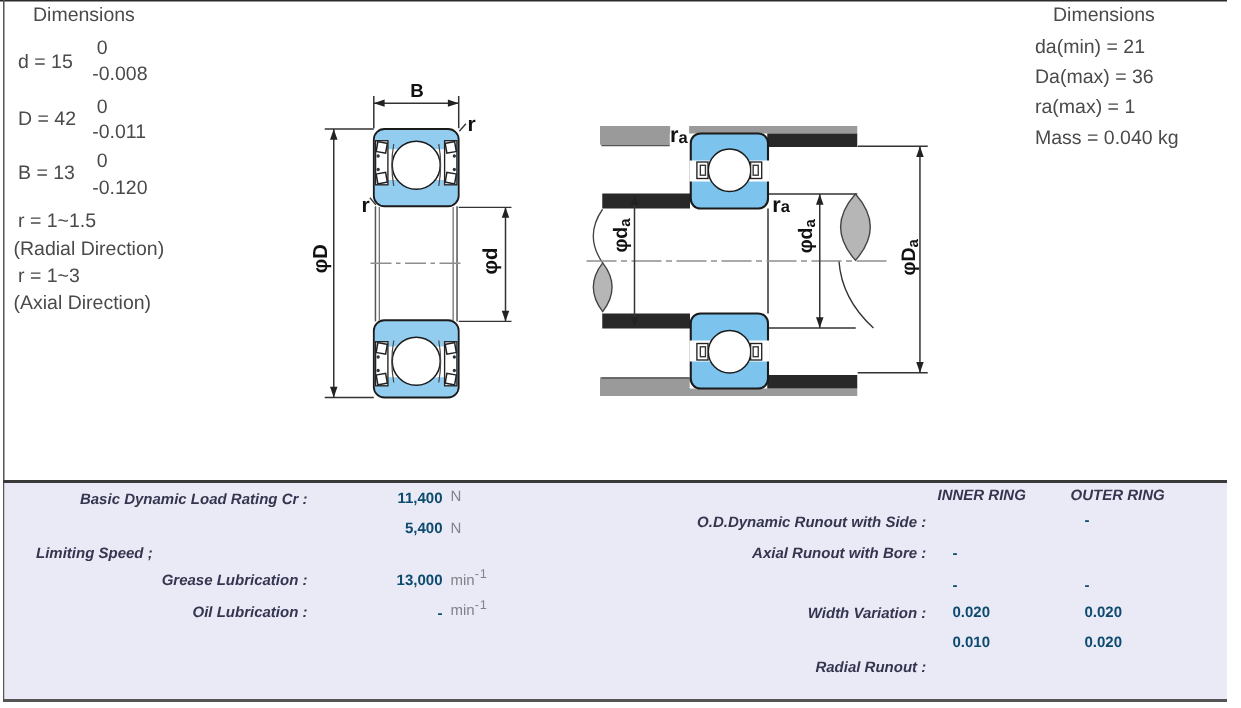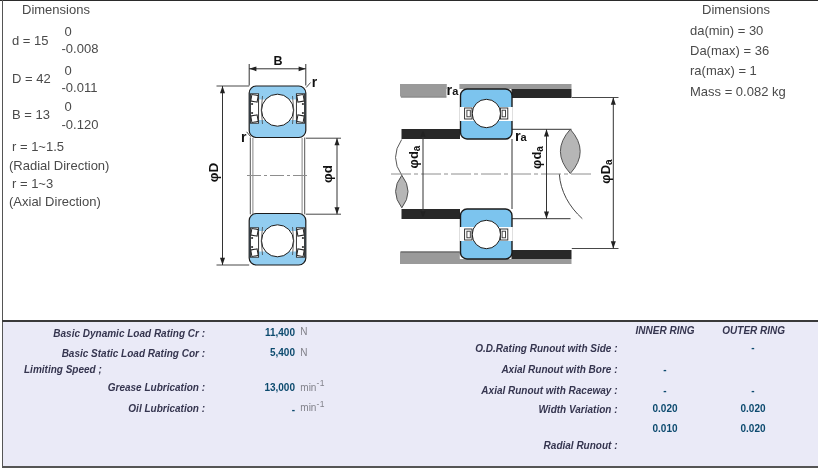--- a/index.html
+++ b/index.html
@@ -7,21 +7,21 @@
 #page{position:absolute;left:0;top:0;width:818px;height:472px;background:#fff;overflow:hidden;}
 .abs{position:absolute;}
 .pt{font-size:13px;line-height:15px;color:#4a4a4a;white-space:nowrap;}
 .tol{font-size:13px;line-height:15px;color:#4a4a4a;white-space:nowrap;}
 .lbl{font-weight:bold;font-size:10px;line-height:12px;color:#35354f;white-space:nowrap;font-style:italic;}
 .val{font-weight:bold;font-size:10px;line-height:14px;color:#0c4a6e;white-space:nowrap;}
 .unit{font-size:10px;line-height:11px;color:#82828a;white-space:nowrap;}
 .rlab{left:0;width:205px;text-align:right;}
 .rlab2{left:300px;width:317.5px;text-align:right;}
 .vbox{left:220px;width:75px;text-align:right;}
-.ic{width:60px;text-align:center;}
+.ic{width:60px;text-align:left;}
 .unit sup{font-size:8.5px;letter-spacing:0.5px;vertical-align:baseline;position:relative;top:-4.5px;line-height:0;}
 </style>
 </head>
 <body>
 <div id="page">
 
   <div class="abs" style="left:0;top:0;width:825px;height:1.2px;background:#2b2b2b;"></div>
   <div class="abs" style="left:1.8px;top:0;width:1.4px;height:468px;background:#555;"></div>
   <div class="abs" style="left:820.7px;top:0;width:2.2px;height:468px;background:#555;"></div>
   <div class="abs" style="left:1.8px;top:466.3px;width:821px;height:1.9px;background:#555;"></div>
@@ -38,24 +38,24 @@
   <div class="abs tol" style="left:61.5px;top:79.9px;">-0.011</div>
   <div class="abs pt" style="left:12px;top:107.1px;">B = 13</div>
   <div class="abs tol" style="left:64.5px;top:98.5px;">0</div>
   <div class="abs tol" style="left:61.5px;top:117.2px;">-0.120</div>
   <div class="abs pt" style="left:12px;top:139.3px;">r = 1~1.5</div>
   <div class="abs pt" style="left:9px;top:158px;">(Radial Direction)</div>
   <div class="abs pt" style="left:12px;top:175.7px;">r = 1~3</div>
   <div class="abs pt" style="left:9px;top:194.4px;">(Axial Direction)</div>
 
   <div class="abs pt" style="left:702px;top:2px;">Dimensions</div>
-  <div class="abs pt" style="left:690px;top:22.8px;">da(min) = 30</div>
+  <div class="abs pt" style="left:690px;top:22.8px;">da(min) = 21</div>
   <div class="abs pt" style="left:690px;top:42.7px;">Da(max) = 36</div>
   <div class="abs pt" style="left:690px;top:63.4px;">ra(max) = 1</div>
-  <div class="abs pt" style="left:690px;top:83.7px;">Mass = 0.082 kg</div>
+  <div class="abs pt" style="left:690px;top:83.7px;">Mass = 0.040 kg</div>
 
   <svg class="abs" style="left:0;top:0;" width="827" height="472" viewBox="0 0 827 472">
     <defs>
       <g id="blkL">
         <rect x="249.2" y="86" width="56.6" height="51.5" rx="7" fill="#92cdf0" stroke="#1b1b1b" stroke-width="1.2"></rect>
         <rect x="251" y="99.5" width="53" height="20.5" fill="#ffffff"></rect>
         <circle cx="277.5" cy="110.2" r="16" fill="#ffffff" stroke="#1b1b1b" stroke-width="1"></circle>
         <rect x="250.4" y="93.8" width="8.2" height="29.4" fill="#ffffff" stroke="#222" stroke-width="0.9"></rect>
         <rect x="296.4" y="93.8" width="8.2" height="29.4" fill="#ffffff" stroke="#222" stroke-width="0.9"></rect>
         <rect x="251.3" y="95" width="6.4" height="6.6" fill="#fff" stroke="#222" stroke-width="1" transform="rotate(10 254.5 98.3)"></rect>
@@ -161,38 +161,36 @@
     <path d="M613.3,248.5 L615.8,241.3 L610.8,241.3 Z" fill="#222"></path>
     <text transform="translate(609.8,171.5) rotate(-90)" font-size="13" font-weight="bold" fill="#111" text-anchor="middle">φD<tspan font-size="10" dy="2">a</tspan></text>
 
     <text x="446.6" y="94.6" font-size="14.5" font-weight="bold" fill="#111">r<tspan font-size="11" dy="0.4">a</tspan></text>
     <text x="514.9" y="141" font-size="14.5" font-weight="bold" fill="#111">r<tspan font-size="11" dy="0.4">a</tspan></text>
   </svg>
 
   <div class="abs lbl rlab" style="top:327.5px;">Basic Dynamic Load Rating Cr :</div>
   <div class="abs val vbox" style="top:326px;">11,400</div>
   <div class="abs unit" style="left:300.3px;top:326.4px;">N</div>
-  <div class="abs lbl rlab" style="top:347.8px;">Basic Static Load Rating Cor :</div>
   <div class="abs val vbox" style="top:346.4px;">5,400</div>
   <div class="abs unit" style="left:300.3px;top:346.8px;">N</div>
   <div class="abs lbl" style="left:24px;top:364px;">Limiting Speed ;</div>
   <div class="abs lbl rlab" style="top:381.8px;">Grease Lubrication :</div>
   <div class="abs val vbox" style="top:380.6px;">13,000</div>
   <div class="abs unit" style="left:300.3px;top:381.5px;">min<sup>-1</sup></div>
   <div class="abs lbl rlab" style="top:402.5px;">Oil Lubrication :</div>
   <div class="abs val vbox" style="top:402.8px;">-</div>
   <div class="abs unit" style="left:300.3px;top:402.1px;">min<sup>-1</sup></div>
 
   <div class="abs lbl ic" style="left:625px;top:325.1px;width:80px;font-size:10px;">INNER RING</div>
   <div class="abs lbl ic" style="left:713.7px;top:325.1px;width:80px;font-size:10px;">OUTER RING</div>
-  <div class="abs lbl rlab2" style="top:342.5px;">O.D.Rating Runout with Side :</div>
+  <div class="abs lbl rlab2" style="top:342.5px;">O.D.Dynamic Runout with Side :</div>
   <div class="abs val ic" style="left:723px;top:341.3px;">-</div>
   <div class="abs lbl rlab2" style="top:363.8px;">Axial Runout with Bore :</div>
   <div class="abs val ic" style="left:635px;top:362.6px;">-</div>
-  <div class="abs lbl rlab2" style="top:384.9px;">Axial Runout with Raceway :</div>
   <div class="abs val ic" style="left:635px;top:383.7px;">-</div>
   <div class="abs val ic" style="left:723px;top:383.7px;">-</div>
   <div class="abs lbl rlab2" style="top:404px;">Width Variation :</div>
   <div class="abs val ic" style="left:635px;top:401.5px;">0.020</div>
   <div class="abs val ic" style="left:723px;top:401.5px;">0.020</div>
   <div class="abs lbl rlab2" style="top:424.3px;margin-top:16px;">Radial Runout :</div>
   <div class="abs val ic" style="left:635px;top:421.8px;">0.010</div>
   <div class="abs val ic" style="left:723px;top:421.8px;">0.020</div>
 </div>
 

